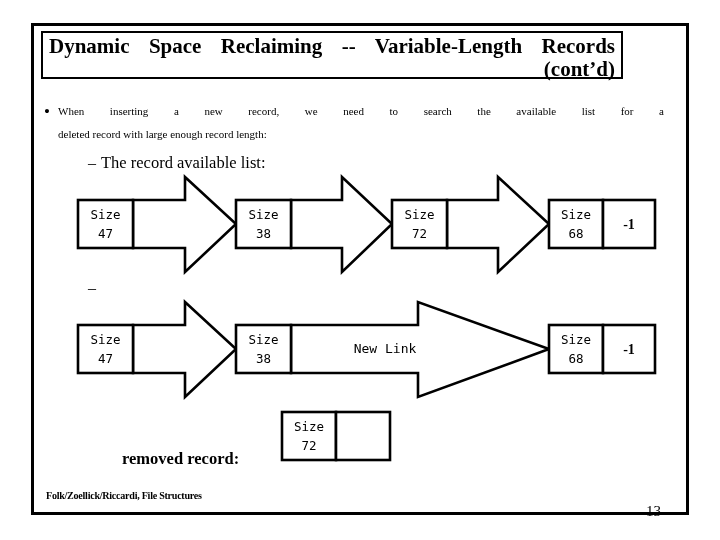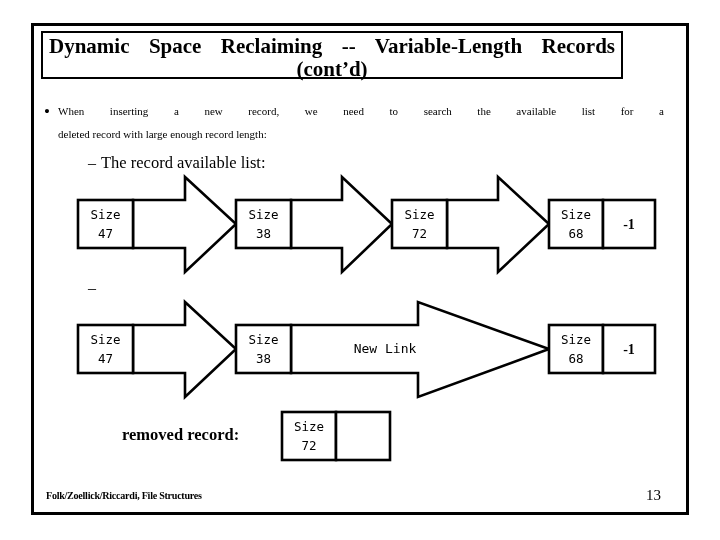--- a/index.html
+++ b/index.html
@@ -47,21 +47,21 @@
     font-size: 21px;
     line-height: 23px;
     text-align: justify;
     text-align-last: justify;
   }
   .title-line2 {
     font-family: "Liberation Serif", serif;
     font-weight: bold;
     font-size: 21px;
     line-height: 23px;
-    text-align: center;
+    text-align: right;
   }
 
   
   .bullet-block {
     position: absolute;
     left: 44px;
     top: 100px;
     width: 620px;
   }
   .bullet-row {
@@ -141,21 +141,21 @@
     font-family: "DejaVu Sans Mono", monospace;
     font-size: 13px;
     fill: #000000;
     text-anchor: middle;
   }
 
   
   .removed-label {
     position: absolute;
     left: 122px;
-    top: 425px;
+    top: 449px;
     font-family: "Liberation Serif", serif;
     font-weight: bold;
     font-size: 16.5px;
     line-height: 20px;
   }
 
   
   .footer-left {
     position: absolute;
     left: 46px;
@@ -163,21 +163,21 @@
     font-family: "Liberation Serif", serif;
     font-weight: bold;
     font-size: 11px;
     letter-spacing: -0.3px;
     transform: scaleX(0.92);
     transform-origin: left center;
   }
   .footer-right {
     position: absolute;
     left: 646px;
-    top: 487px;
+    top: 503px;
     font-family: "Liberation Serif", serif;
     font-size: 15px;
   }
 </style>
 </head>
 <body>
 
 <div id="slide">
 
   <div class="slide-frame"></div>

